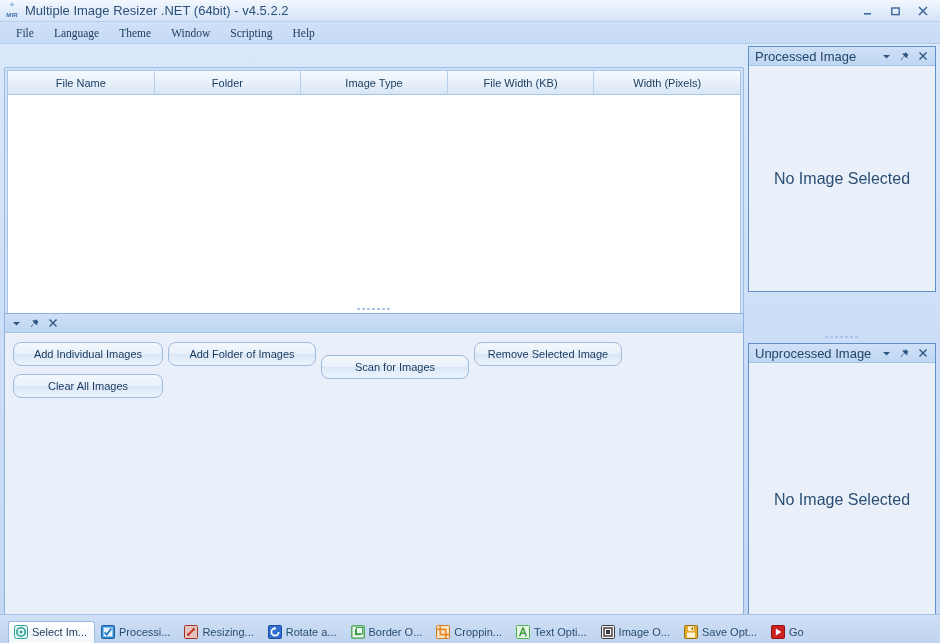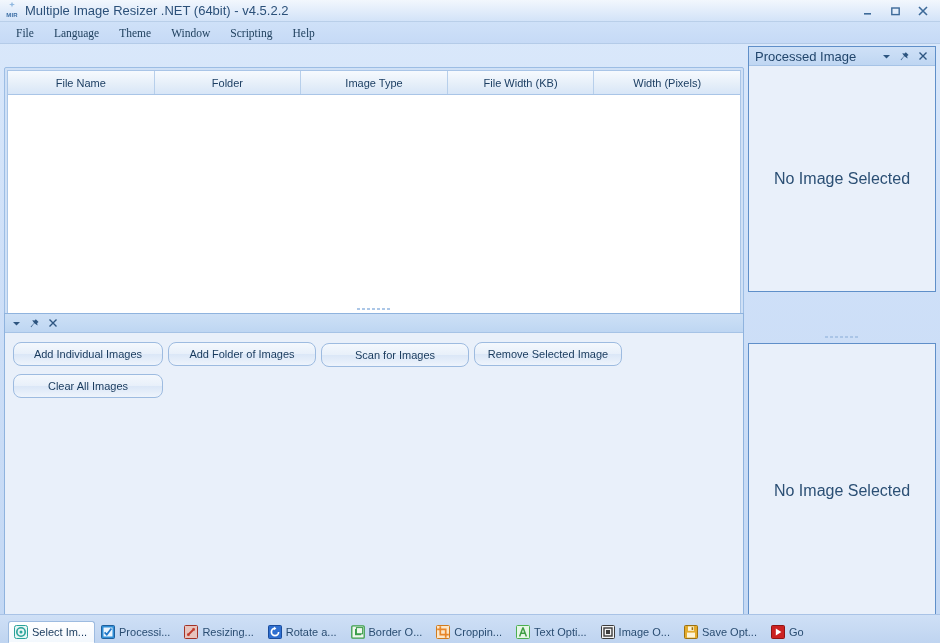--- a/index.html
+++ b/index.html
@@ -265,21 +265,21 @@
           <span class="cap-btn">
             <svg width="10" height="10" viewBox="0 0 10 10">
                 <path d="M1.5 1.5 L8.5 8.5 M8.5 1.5 L1.5 8.5" stroke="#2d5580" stroke-width="1.4" fill="none"></path>
               </svg>
           </span>
         </span>
       </div>
       <div class="panel-body">
         <div class="btn" style="left:8px;  top:9px;  width:150px;">Add Individual Images</div>
         <div class="btn" style="left:163px; top:9px;  width:148px;">Add Folder of Images</div>
-        <div class="btn" style="left:316px; top:10px;  width:148px;">Scan for Images</div>
+        <div class="btn" style="left:316px; top:22px;  width:148px;">Scan for Images</div>
         <div class="btn" style="left:469px; top:9px;  width:148px;">Remove Selected Image</div>
         <div class="btn" style="left:8px;  top:41px; width:150px;">Clear All Images</div>
       </div>
     </div>
   </div>
 
   <div class="right-dock" id="dock-processed">
     <div class="panel-caption">
       <span class="cap-title">Processed Image</span>
       <span class="cap-btns">
@@ -301,20 +301,40 @@
       </span>
     </div>
     <div class="dock-body">No Image Selected</div>
   </div>
 
   <div id="grip-right">
     <div class="dots-h"></div>
   </div>
 
   <div class="right-dock" id="dock-unprocessed">
+    <div class="panel-caption">
+      <span class="cap-title">Unprocessed Image</span>
+      <span class="cap-btns">
+        <span class="cap-btn">
+          <svg width="9" height="9" viewBox="0 0 9 9">
+              <path d="M1 3 L4.5 6.5 L8 3 Z" fill="#2d5580"></path>
+            </svg>
+        </span>
+        <span class="cap-btn">
+          <svg width="11" height="11" viewBox="0 0 11 11">
+              <path d="M6.8 1.2 L9.6 4 L8.1 5 L8.6 7.4 L5.3 5.3 L2.2 9.3 L1.6 8.7 L5.1 5.1 L3.2 2.2 L5.6 2.6 Z" fill="#2d5580"></path>
+            </svg>
+        </span>
+        <span class="cap-btn">
+          <svg width="10" height="10" viewBox="0 0 10 10">
+              <path d="M1.5 1.5 L8.5 8.5 M8.5 1.5 L1.5 8.5" stroke="#2d5580" stroke-width="1.4" fill="none"></path>
+            </svg>
+        </span>
+      </span>
+    </div>
     <div class="dock-body">No Image Selected</div>
   </div>
 
   <div id="tabstrip">
 
     <div class="tab active">
       <span class="tab-icon">
         <svg width="14" height="14" viewBox="0 0 14 14">
           <rect x="0.5" y="0.5" width="13" height="13" rx="2" fill="#e7f6f4" stroke="#2aa39a"></rect>
           <circle cx="7" cy="7" r="4.2" fill="none" stroke="#2aa39a" stroke-width="1.6"></circle>

